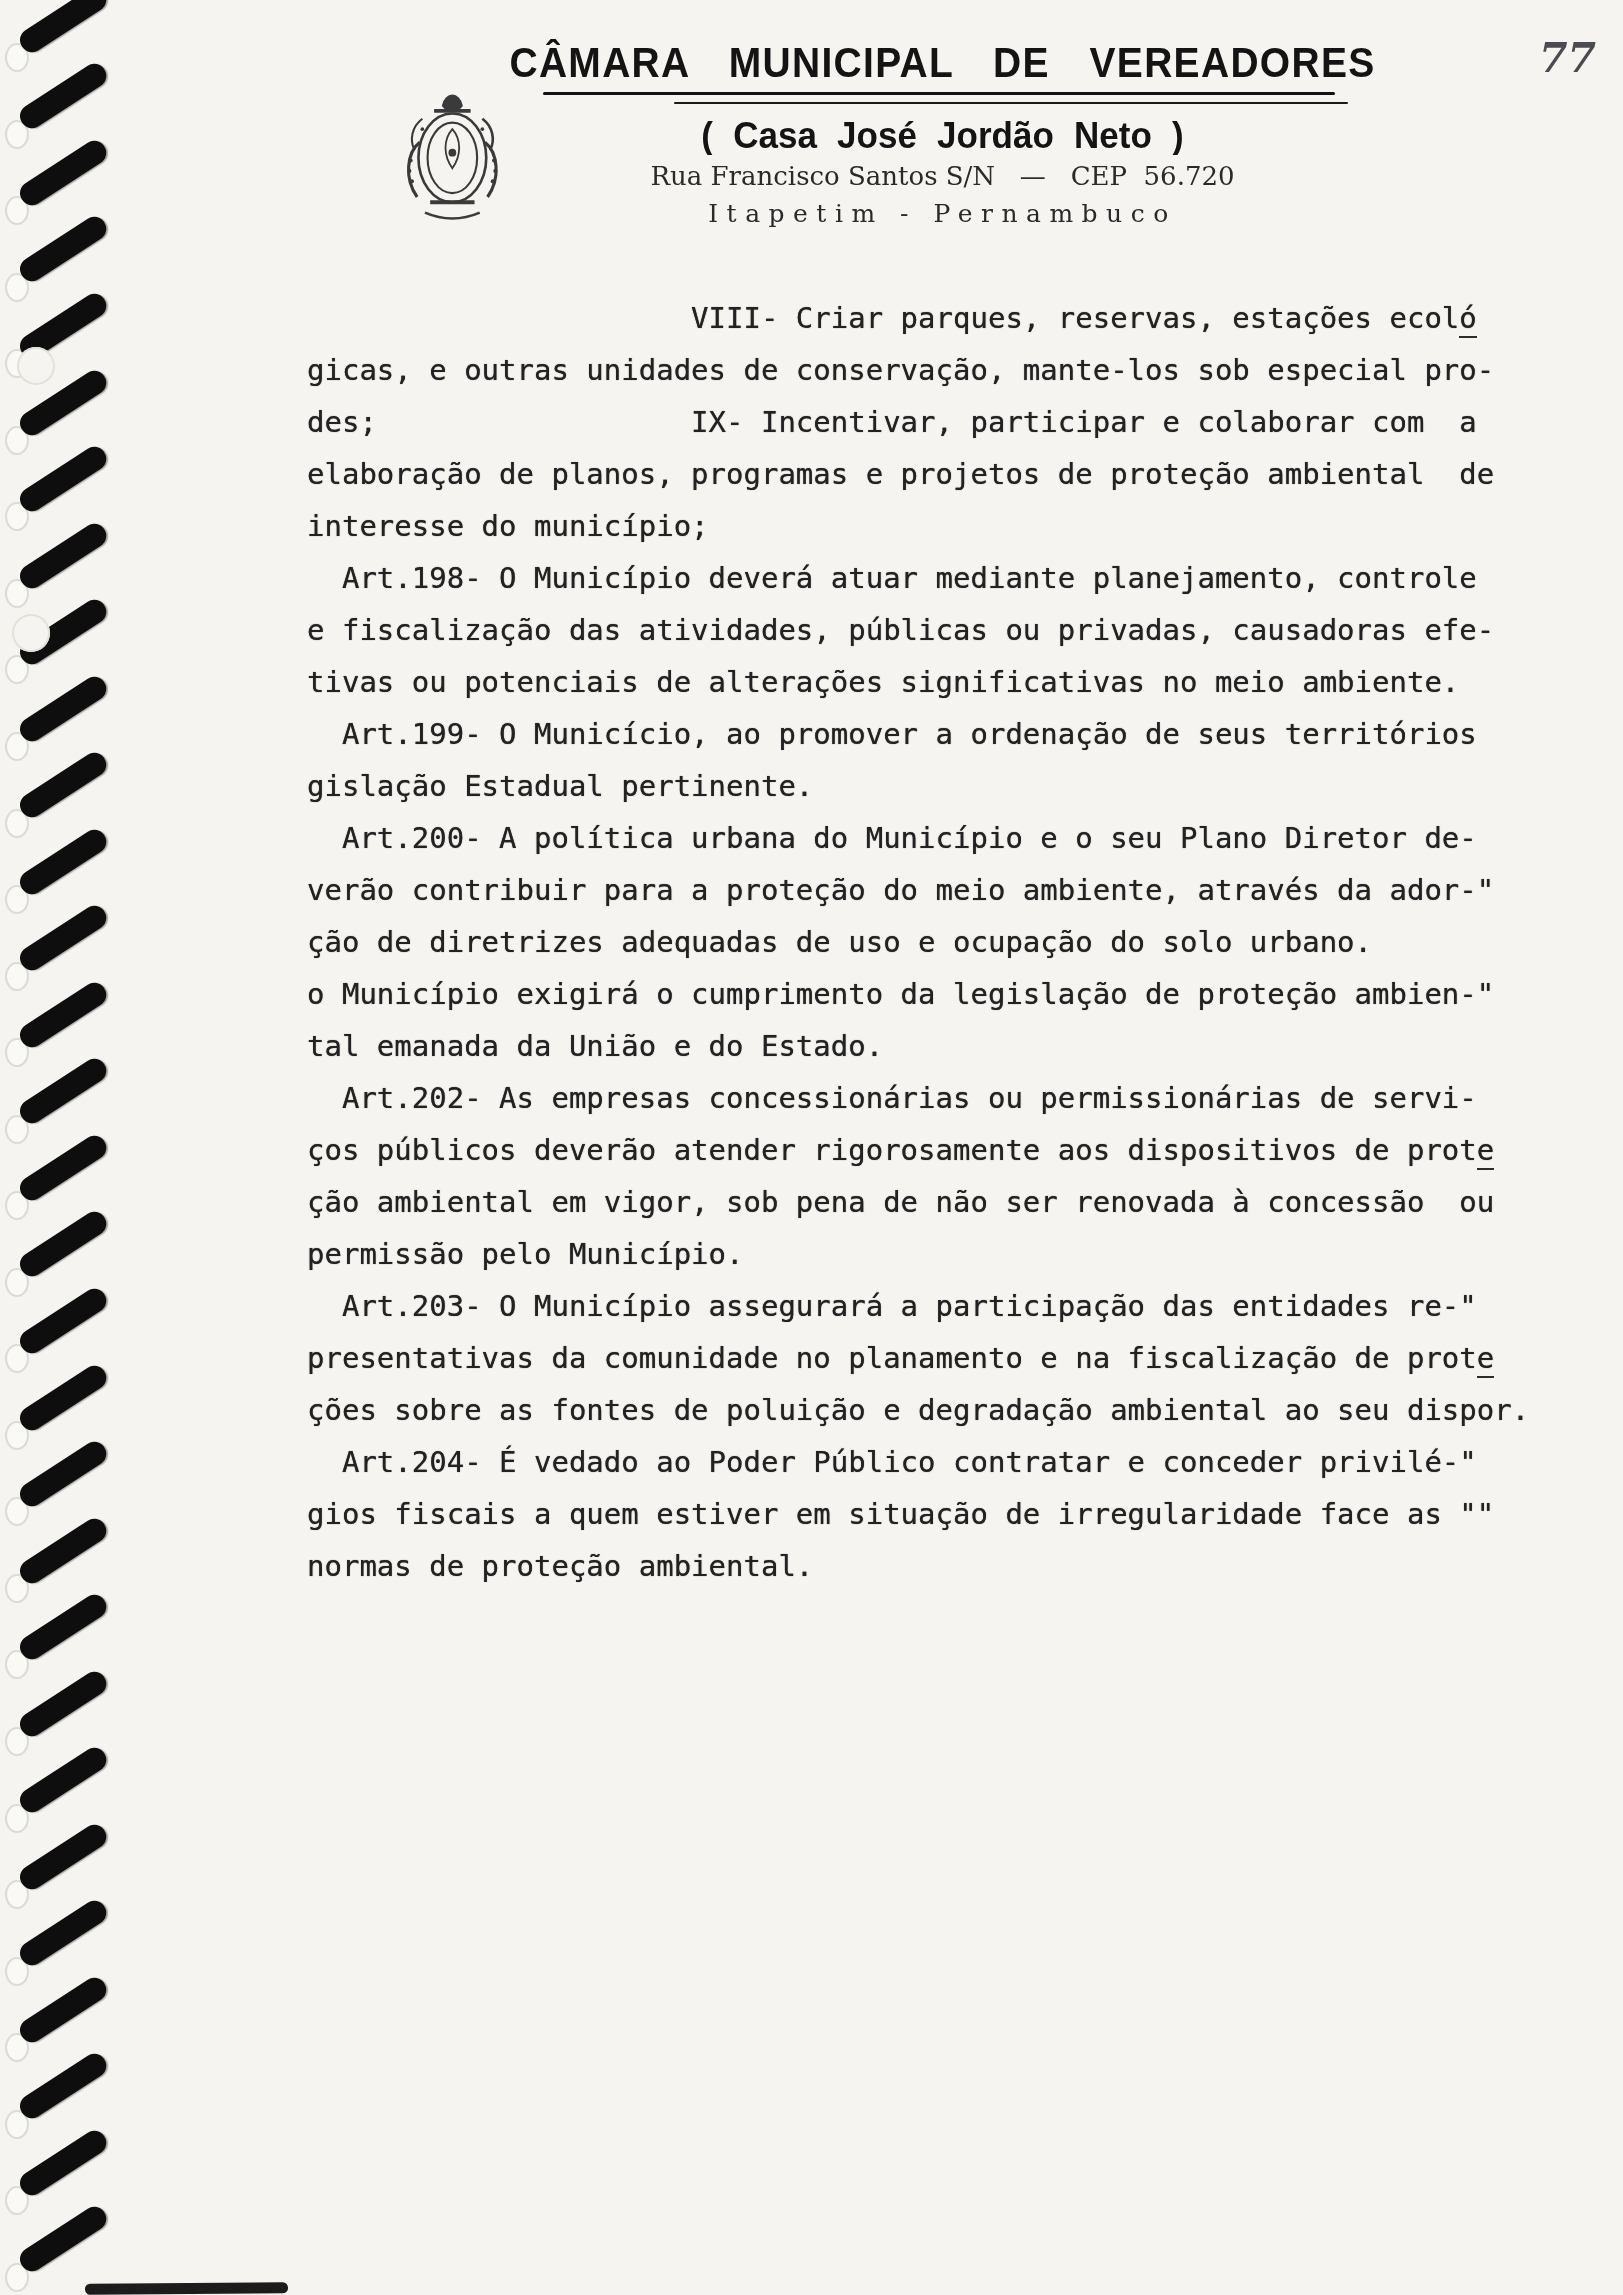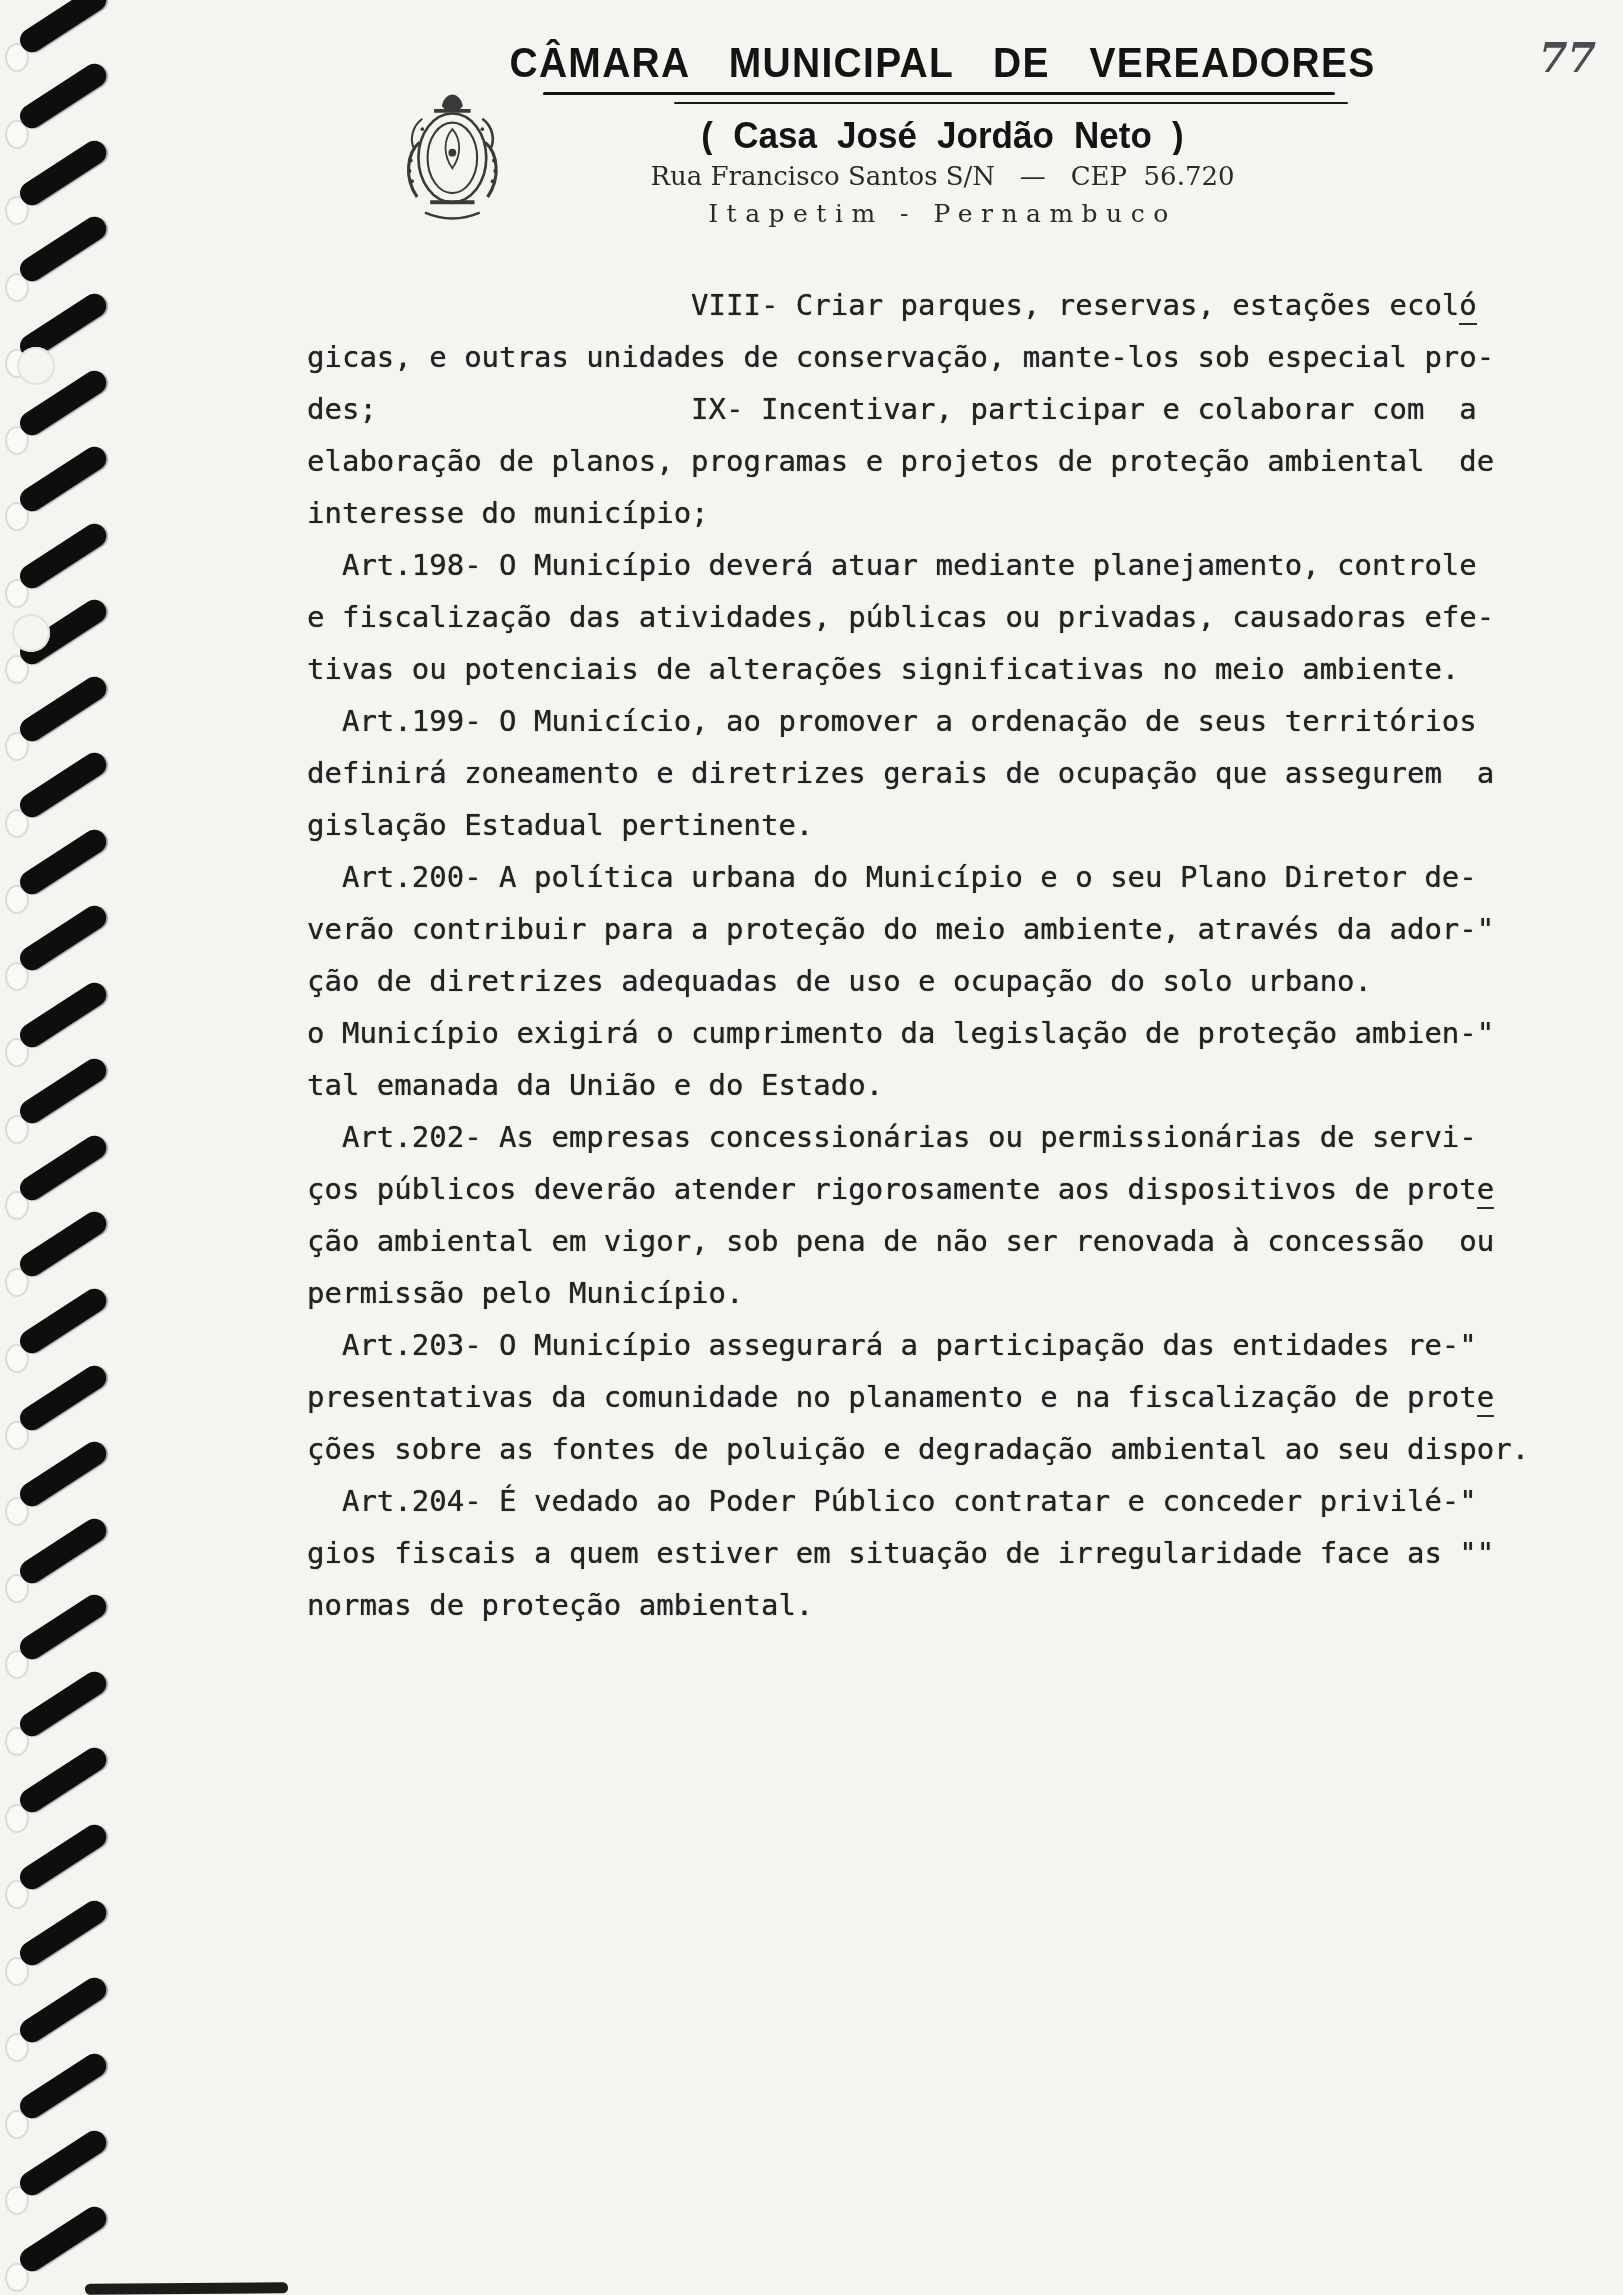--- a/index.html
+++ b/index.html
@@ -73,21 +73,21 @@
     letter-spacing: 8.5px; color: #2a2a2a;
   }
   .pagenum {
     position: absolute; left: 1539px; top: 34px;
     font-family: "DejaVu Serif", serif;
     font-style: italic; font-weight: 600;
     font-size: 41px; color: #4b4b52;
   }
   
   .body-text {
-    position: absolute; left: 307px; top: 285px; width: 1243px;
+    position: absolute; left: 307px; top: 298px; width: 1243px;
     font-family: "DejaVu Sans Mono", monospace;
     font-size: 29px; color: #222;
     text-shadow: 0 0 0.9px rgba(25,25,25,0.8);
   }
   .tline { height: 52px; line-height: 41px; white-space: pre; }
   .utail { border-bottom: 2.6px solid #2c2c2c; padding-bottom: 0.7px; }
 </style>
 </head>
 <body>
 
@@ -200,21 +200,20 @@
 <div class="body-text">
     <div class="tline"><span>                      VIII- Criar parques, reservas, estações ecol</span><span class="utail">ó</span></div>
     <div class="tline">gicas, e outras unidades de conservação, mante-los sob especial pro-</div>
     <div class="tline">des;                  IX- Incentivar, participar e colaborar com  a</div>
     <div class="tline">elaboração de planos, programas e projetos de proteção ambiental  de</div>
     <div class="tline">interesse do município;</div>
     <div class="tline">  Art.198- O Município deverá atuar mediante planejamento, controle</div>
     <div class="tline">e fiscalização das atividades, públicas ou privadas, causadoras efe-</div>
     <div class="tline">tivas ou potenciais de alterações significativas no meio ambiente.</div>
     <div class="tline">  Art.199- O Municício, ao promover a ordenação de seus territórios</div>
-    <div class="tline">definirá zoneamento e diretrizes gerais de ocupação que assegurem  a</div>
     <div class="tline">gislação Estadual pertinente.</div>
     <div class="tline">  Art.200- A política urbana do Município e o seu Plano Diretor de-</div>
     <div class="tline">verão contribuir para a proteção do meio ambiente, através da ador-"</div>
     <div class="tline">ção de diretrizes adequadas de uso e ocupação do solo urbano.</div>
     <div class="tline">o Município exigirá o cumprimento da legislação de proteção ambien-"</div>
     <div class="tline">tal emanada da União e do Estado.</div>
     <div class="tline">  Art.202- As empresas concessionárias ou permissionárias de servi-</div>
     <div class="tline"><span>ços públicos deverão atender rigorosamente aos dispositivos de prot</span><span class="utail">e</span></div>
     <div class="tline">ção ambiental em vigor, sob pena de não ser renovada à concessão  ou</div>
     <div class="tline">permissão pelo Município.</div>

